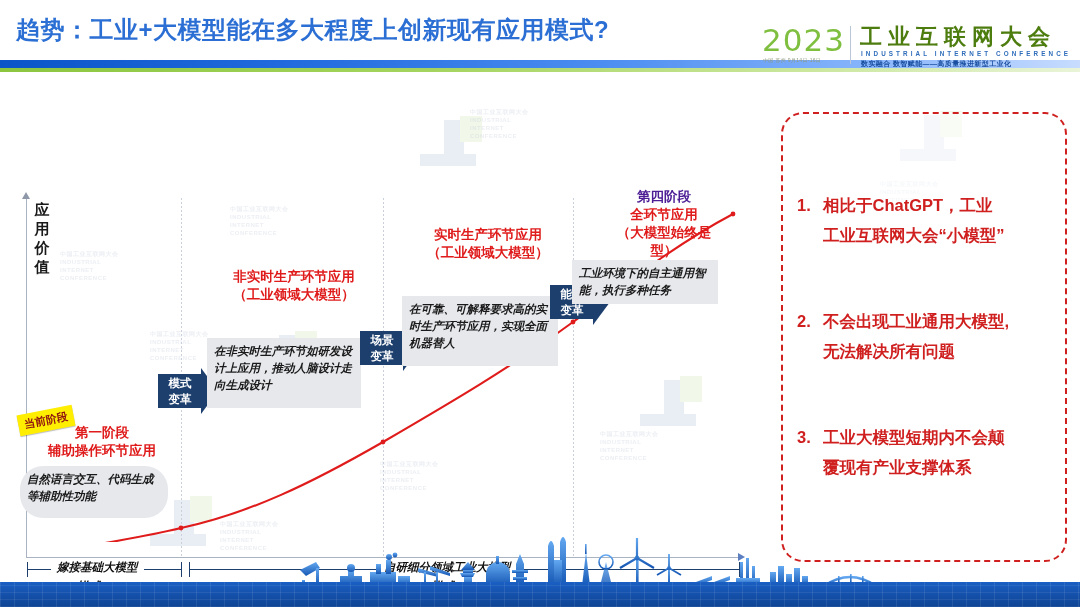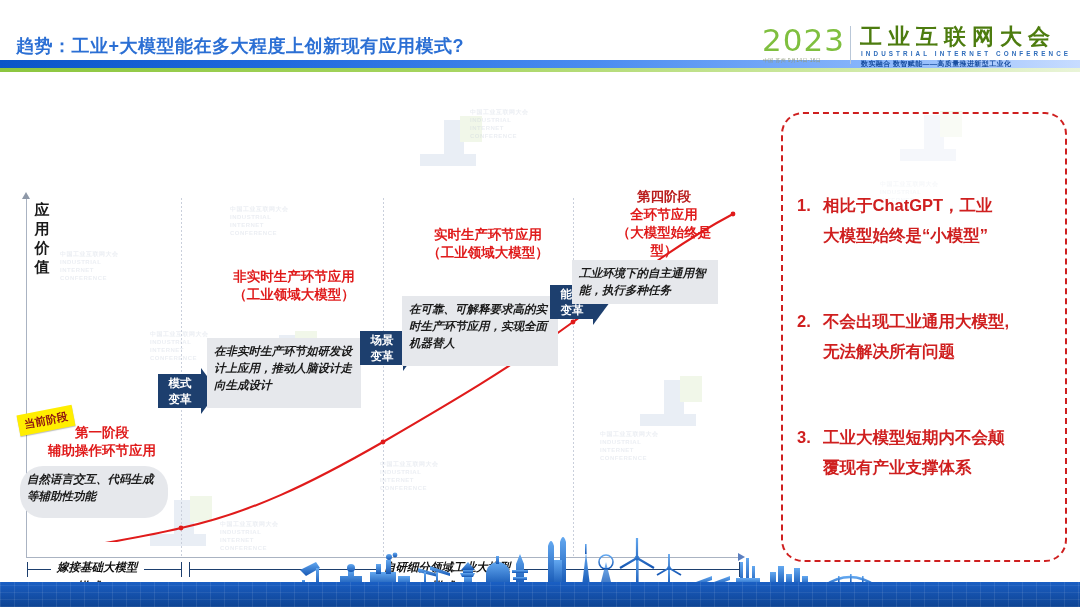--- a/index.html
+++ b/index.html
@@ -15,22 +15,22 @@
       color:#bfc8d8;opacity:.30;font-size:6px;line-height:8px;
       letter-spacing:.5px;white-space:nowrap;font-weight:600;}
   .wmlogo{position:absolute;pointer-events:none;opacity:.22;}
   .wmlogo .bar1{position:absolute;background:#9fb4d6;}
   .wmlogo .bar2{position:absolute;background:#c3dca0;}
 
   
   #header{position:absolute;left:0;top:0;width:1080px;height:70px;}
   #slide-title{
     position:absolute;left:16px;top:14px;
-    font-size:18px;font-weight:700;color:#2b6fd4;
-    letter-spacing:.5px;white-space:nowrap;margin-top:20px;
+    font-size:24px;font-weight:700;color:#2b6fd4;
+    letter-spacing:.5px;white-space:nowrap;
   }
   #divider-blue{
     position:absolute;left:0;top:60px;width:1080px;height:8px;
     background:linear-gradient(90deg,#0a55c8 0%,#1f69dd 25%,#4a8cf0 55%,#86b4fb 80%,#c7dcff 100%);
   }
   #divider-green{
     position:absolute;left:0;top:68px;width:1080px;height:4px;
     background:linear-gradient(90deg,#8cc63f 0%,#a5d45e 40%,#cbe79e 75%,#e9f4d8 100%);
   }
 
@@ -76,21 +76,21 @@
     text-align:center;
   }
   .gridline{position:absolute;top:126px;width:1px;height:360px;
     background:repeating-linear-gradient(to bottom,#c9cfdb 0 2px,transparent 2px 4px);}
 
   
   #curve-svg{position:absolute;left:0;top:0;width:770px;height:470px;}
 
   
   .stage-title{position:absolute;text-align:center;font-weight:700;white-space:nowrap;}
-  .stage-num{font-size:13.5px;color:#b91c1c;line-height:18px;}
+  .stage-num{font-size:13.5px;color:#4c1d95;line-height:18px;}
   .stage-name{font-size:13.5px;color:#e01b1b;line-height:18px;}
   .stage-desc{
     position:absolute;background:#e6e8ec;color:#1a1a1a;
     font-size:11.5px;font-style:italic;font-weight:600;
     line-height:17px;padding:5px 7px;box-sizing:border-box;
   }
 
   
   #current-tag{
     position:absolute;left:18px;top:338px;
@@ -297,21 +297,21 @@
     <div class="mode-sub" style="left:378px;">自研细分领域工业大模型</div>
 
     <div class="mode-name" style="left:76px;">模式一</div>
     <div class="mode-name" style="left:430px;">模式二</div>
   </div>
 
   <div id="callout">
     <div class="callout-item" style="top:76px;">
       <span class="num">1.</span>
       <span class="txt">相比于ChatGPT，工业</span>
-      <span class="txt">大模型始终是“小模型”</span>
+      <span class="txt">工业互联网大会“小模型”</span>
     </div>
     <div class="callout-item" style="top:192px;">
       <span class="num">2.</span>
       <span class="txt">不会出现工业通用大模型,</span>
       <span class="txt">无法解决所有问题</span>
     </div>
     <div class="callout-item" style="top:308px;">
       <span class="num">3.</span>
       <span class="txt">工业大模型短期内不会颠</span>
       <span class="txt">覆现有产业支撑体系</span>

